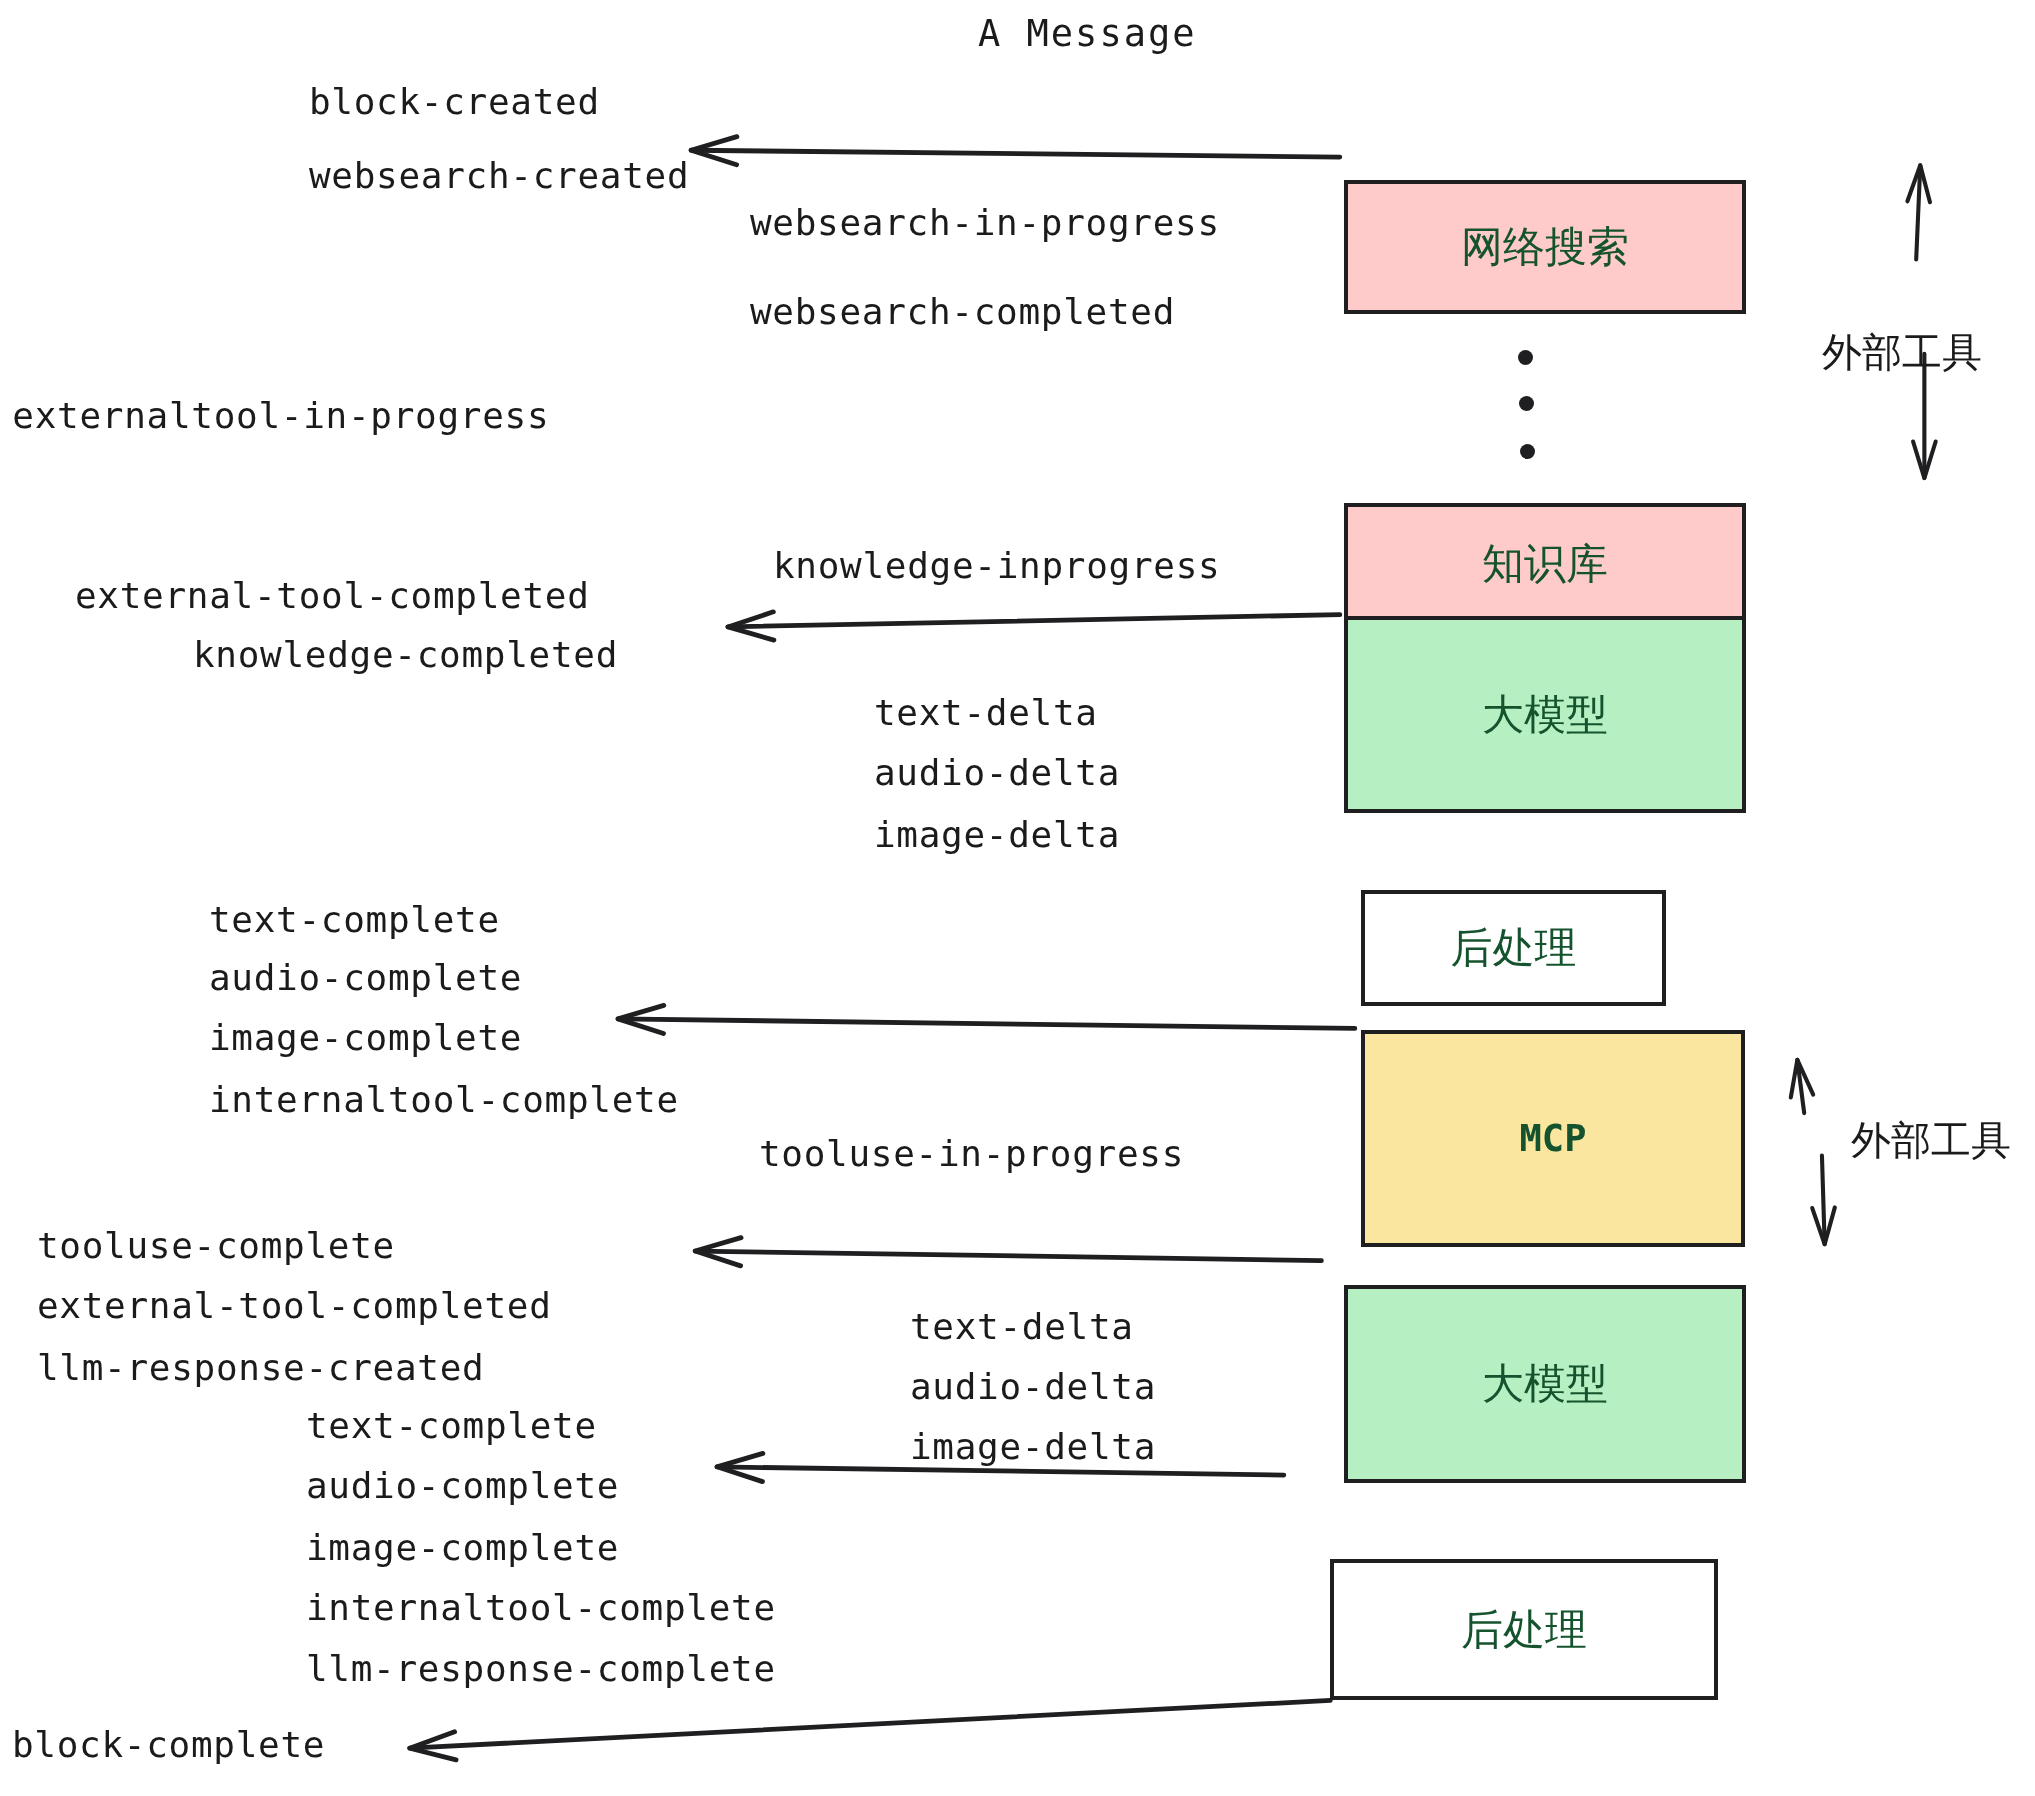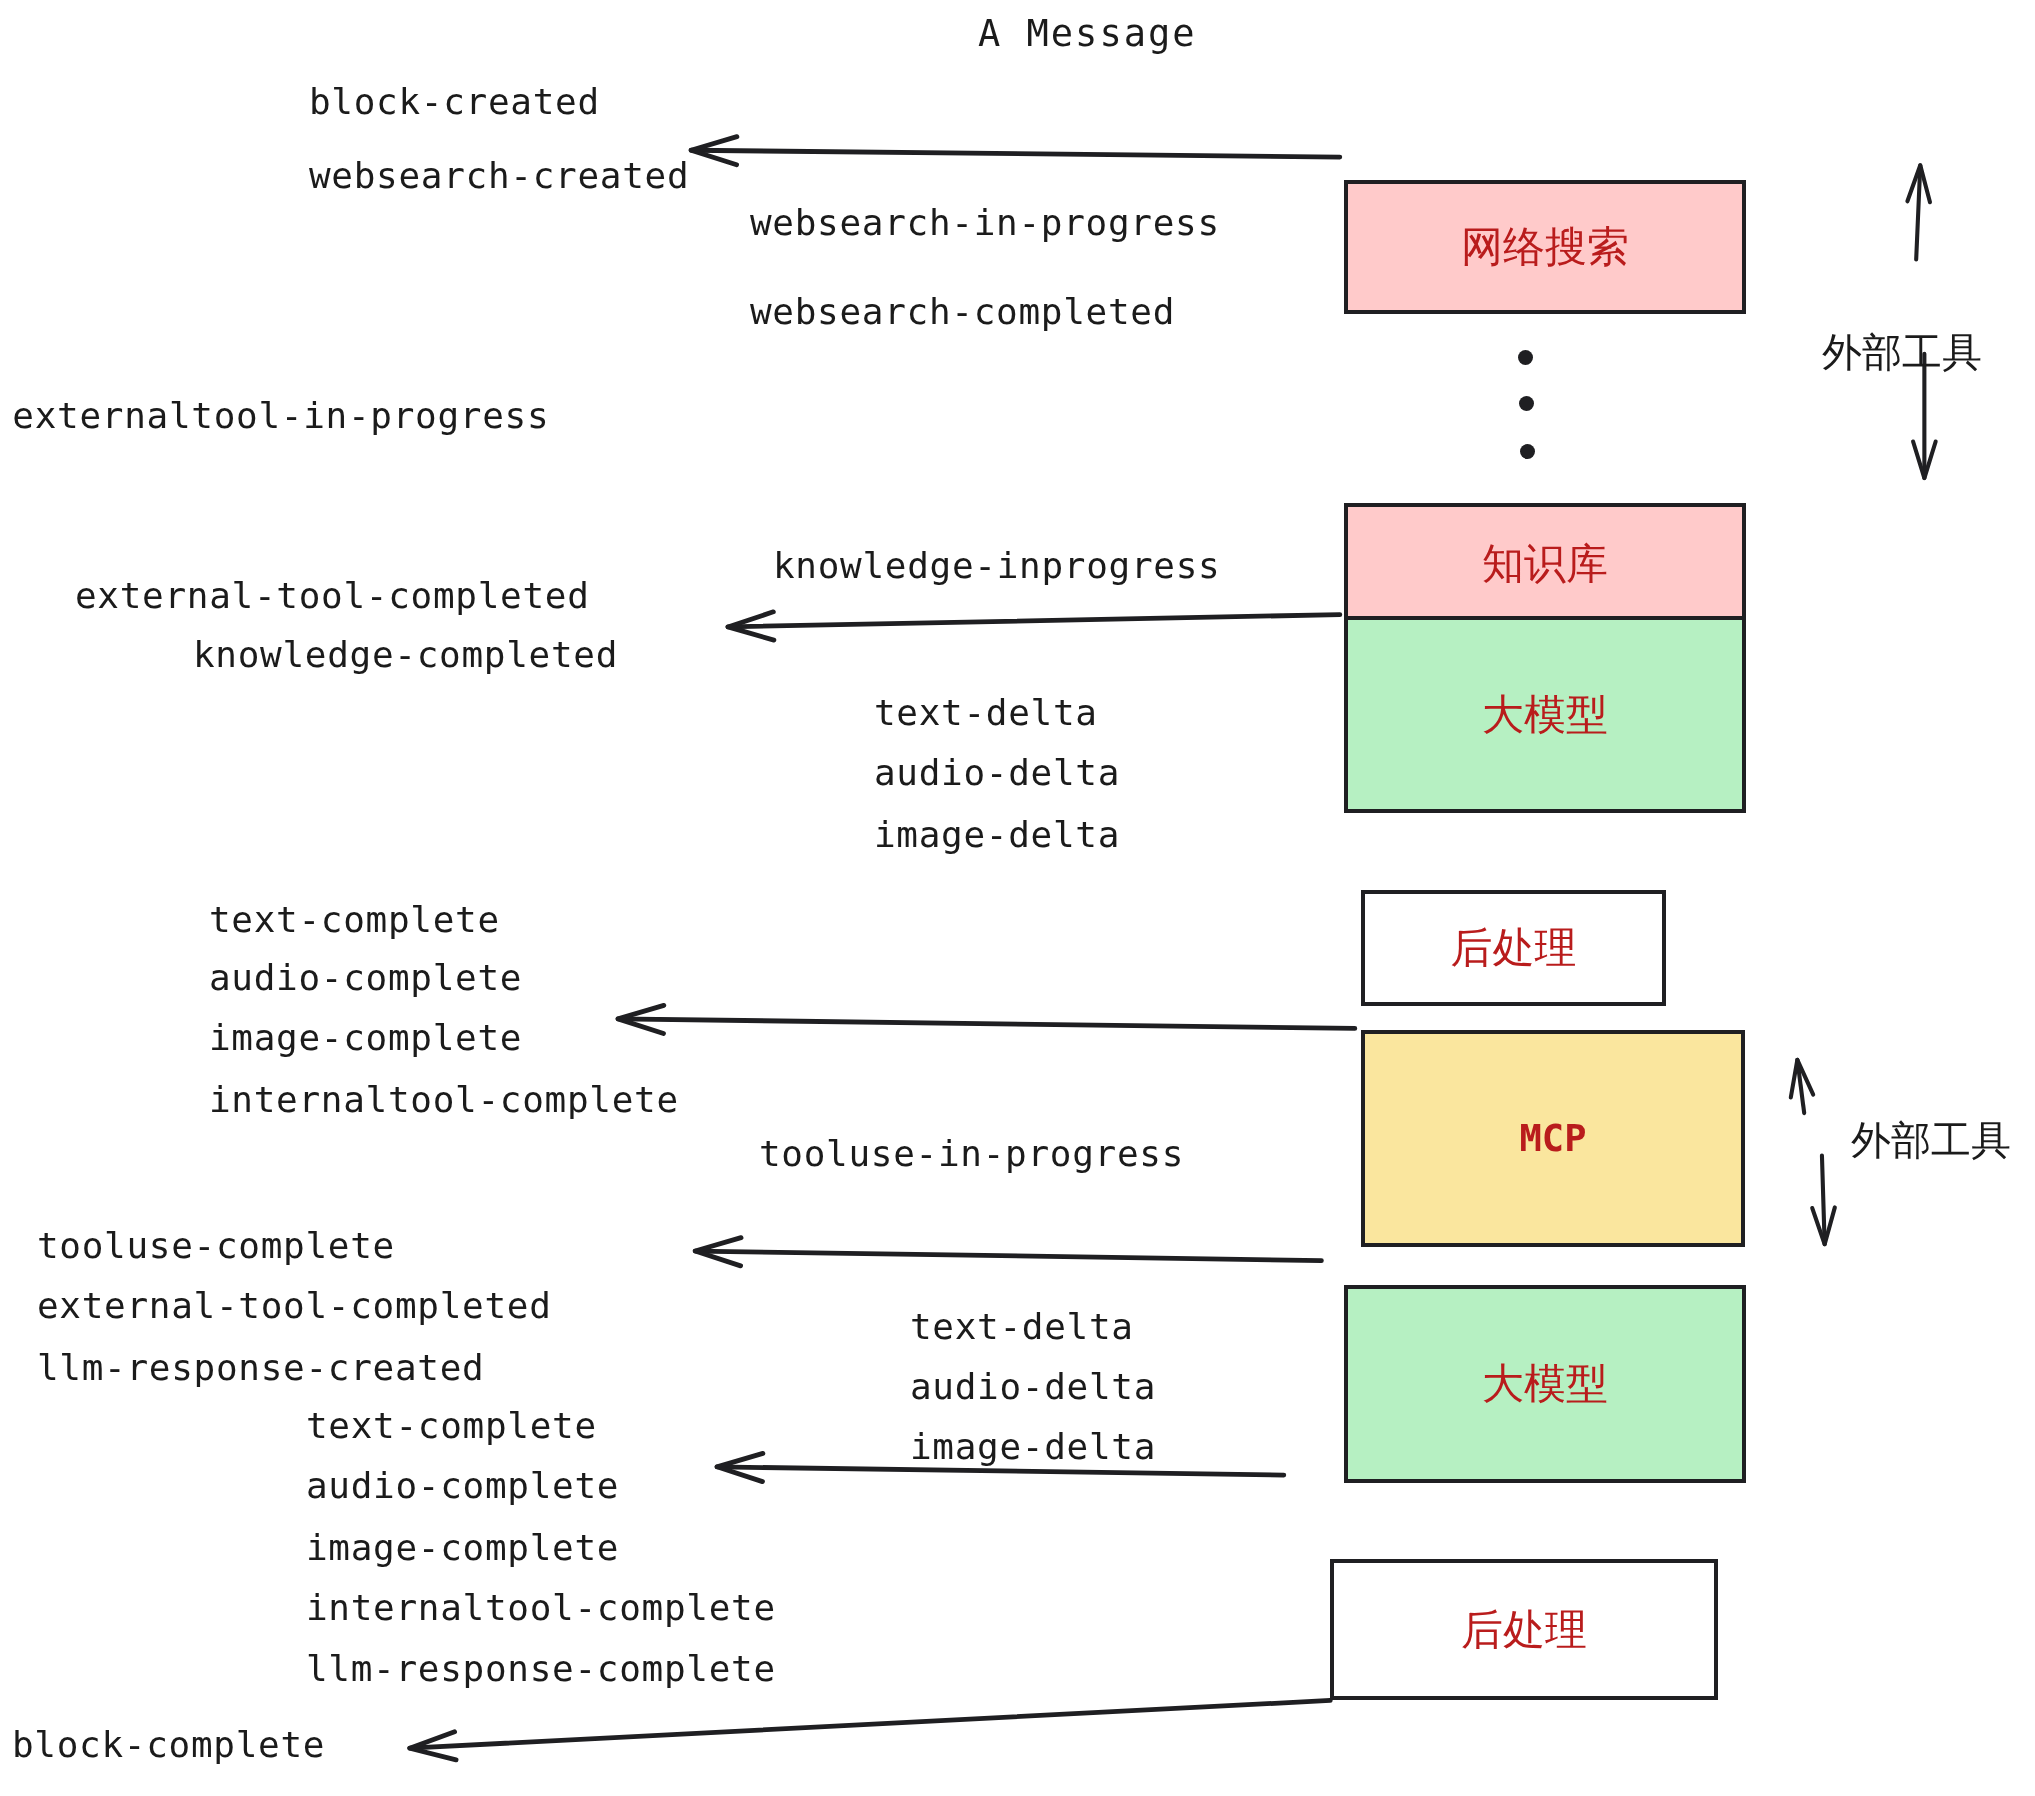--- a/index.html
+++ b/index.html
@@ -42,21 +42,21 @@
     white-space: nowrap;
     line-height: 1;
   }
   .boxlabel {
     position: absolute;
     display: flex;
     align-items: center;
     justify-content: center;
     font-family: "DejaVu Sans", sans-serif;
     font-size: 42px;
-    color: #b91c1c;
+    color: #14532d;
     white-space: nowrap;
     box-sizing: border-box;
   }
   .boxlabel.mono {
     font-family: "DejaVu Sans Mono", monospace;
     font-size: 37px;
     font-weight: bold;
   }
   .grouplabel {
     position: absolute;

